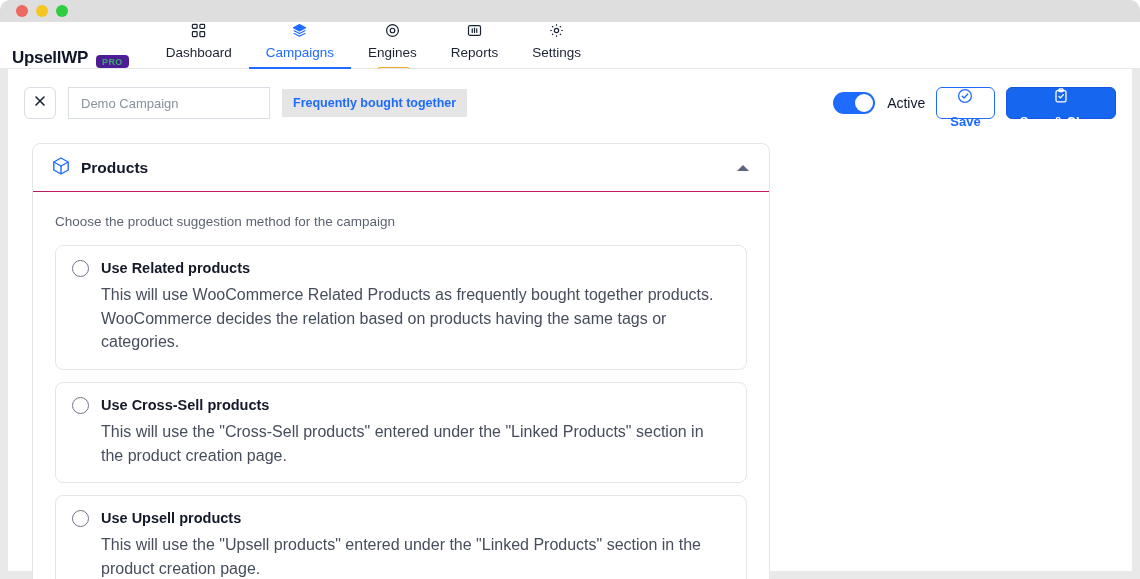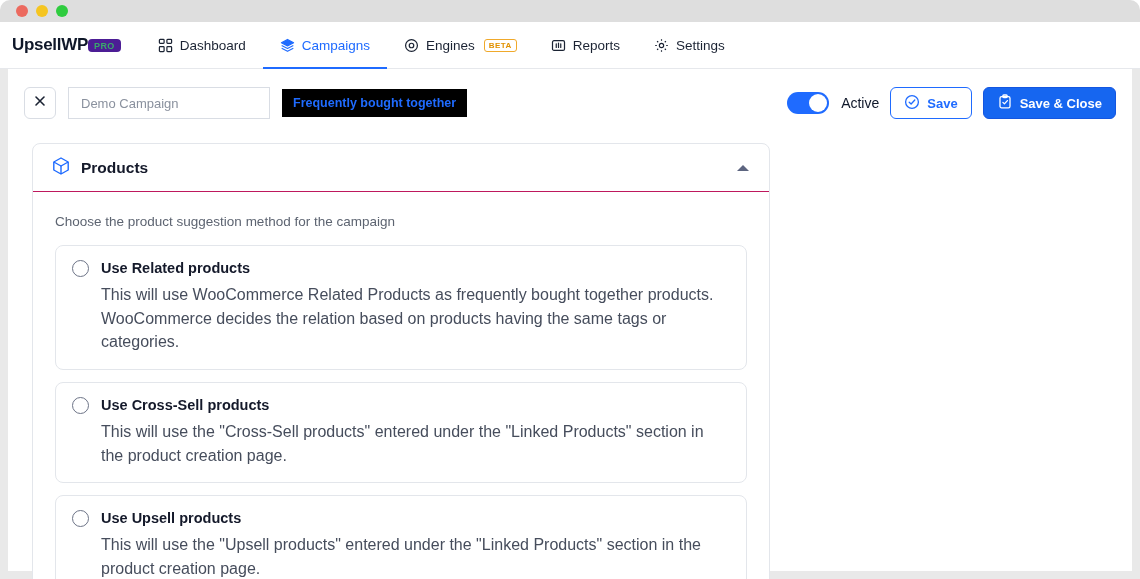--- a/index.html
+++ b/index.html
@@ -42,21 +42,22 @@
     height: 47px;
     background: #ffffff;
     border-bottom: 1px solid #e6e8ec;
     display: flex;
     align-items: stretch;
     padding-left: 12px;
   }
 
   .brand {
     display: flex;
-    align-items: center;
+    align-items: flex-end;
+    gap: 8px;
     padding-right: 20px;
   }
   .brand-name {
     font-size: 17px;
     font-weight: bold;
     color: #0f1729;
     letter-spacing: -0.3px;
   }
   .pro-badge {
     background: #4c1d95;
@@ -72,20 +73,21 @@
     display: flex;
     align-items: center;
     gap: 7px;
     padding: 0 17px;
     font-size: 13.5px;
     color: #1b2333;
     cursor: pointer;
     border-bottom: 2px solid transparent;
     position: relative;
     top: 1px;
+    flex-direction: column;
   }
   .navitem.active {
     color: #1f6bff;
     border-bottom-color: #1f6bff;
   }
   .navitem svg { display: block; }
 
   .beta-badge {
     border: 1px solid #f0a92b;
     color: #e09100;
@@ -131,21 +133,21 @@
     padding: 0 12px;
     font-size: 13px;
     font-family: "Liberation Sans", sans-serif;
     color: #1b2333;
     background: #fff;
     outline: none;
   }
   .campaign-input::placeholder { color: #8a919e; }
 
   .type-chip {
-    background: #000000;
+    background: #e5e5e5;
     color: #1f6bff;
     font-size: 12.5px;
     font-weight: bold;
     padding: 7px 11px;
     border-radius: 0;
     cursor: pointer;
   }
 
   .toolbar-right {
     margin-left: auto;
@@ -178,20 +180,21 @@
   .btn {
     display: flex;
     align-items: center;
     gap: 7px;
     height: 32px;
     border-radius: 6px;
     font-size: 13px;
     font-weight: bold;
     cursor: pointer;
     padding: 0 13px;
+    flex-direction: column;
   }
   .btn-outline {
     border: 1px solid #1f6bff;
     background: #fff;
     color: #1f6bff;
   }
   .btn-primary {
     border: 1px solid #1456e0;
     background: #1666f0;
     color: #ffffff;

